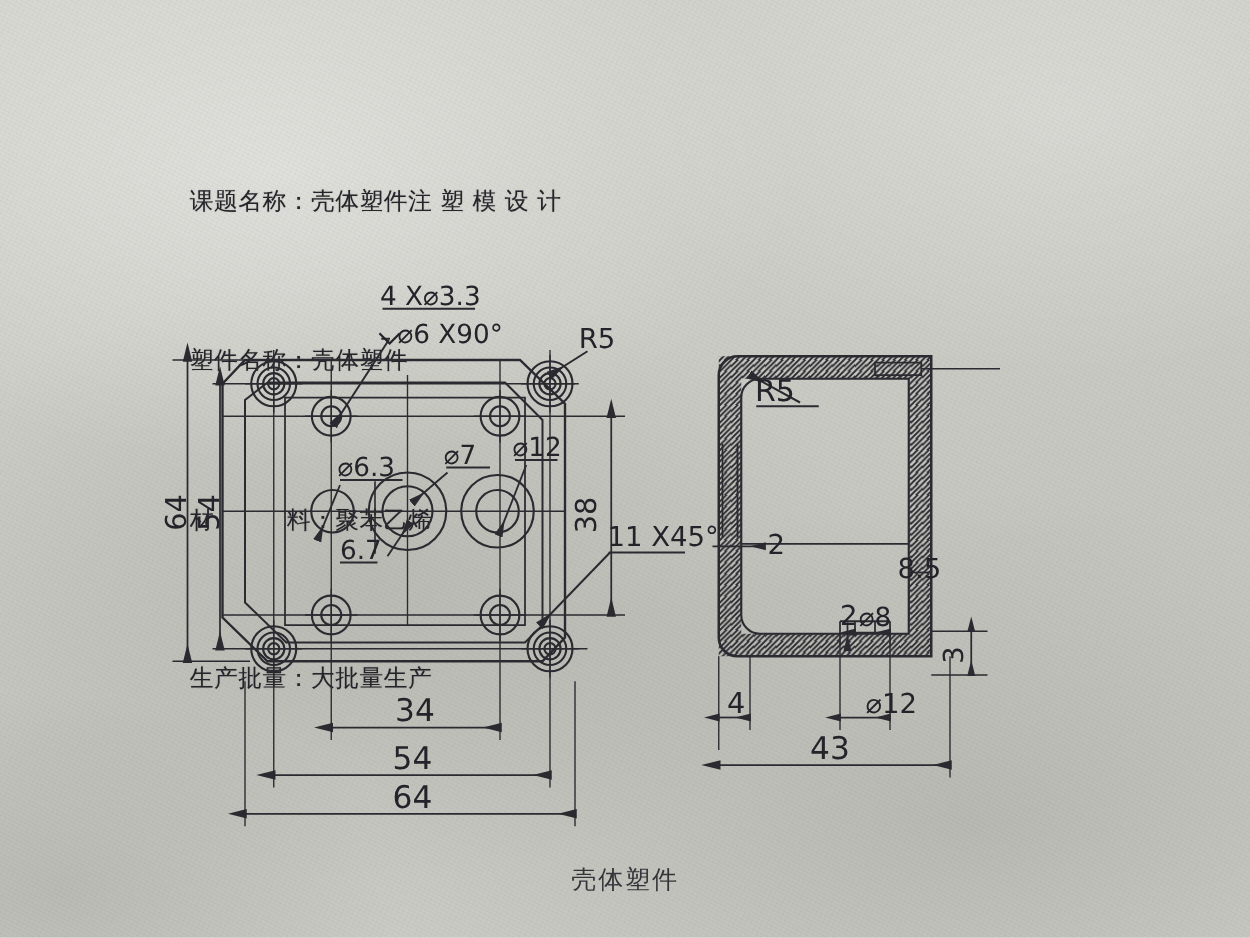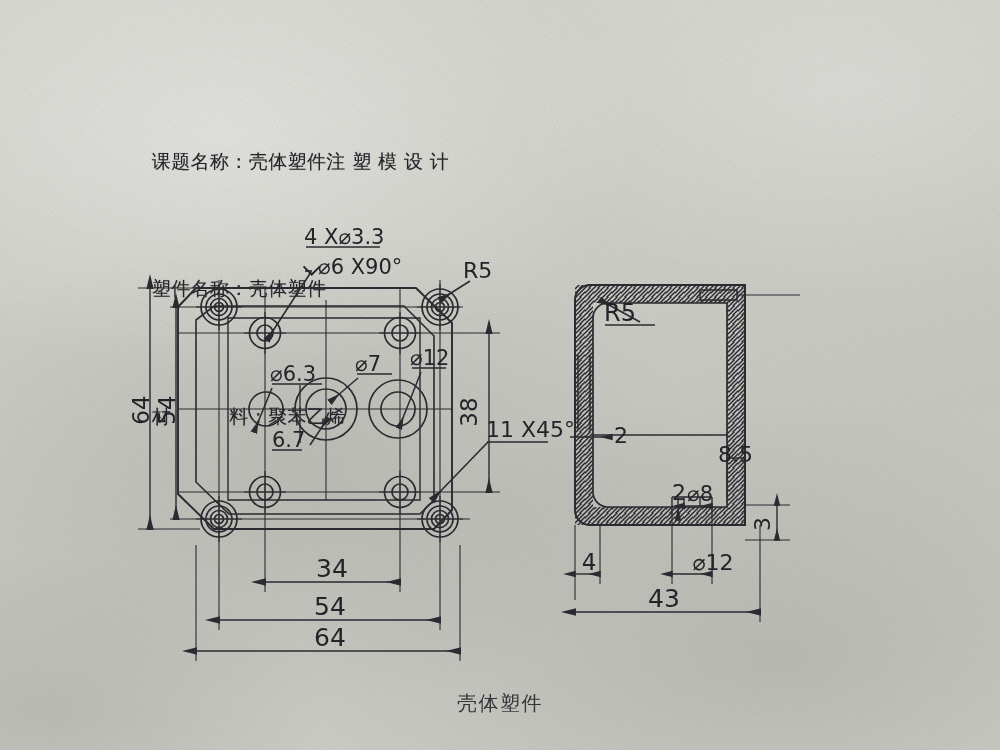--- a/index.html
+++ b/index.html
@@ -50,20 +50,23 @@
 
 <div id="headtext">
   <div>
     <span class="lbl">课题名称：</span><span>壳体塑件注 塑 模 设 计</span>
   </div>
   <div>
     <span class="lbl">塑件名称：</span><span>壳体塑件</span>
   </div>
   <div>
     <span class="lbl">材　　　料：</span><span>聚苯乙烯</span>
+  </div>
+  <div>
+    <span class="lbl">生产批量：</span><span>大批量生产</span>
   </div>
 </div>
 
 <svg width="1000" height="750">
   <defs>
     <pattern id="hatch" width="9" height="9" patternUnits="userSpaceOnUse">
       <rect width="9" height="9" fill="none"></rect>
       <path d="M-2,2 L2,-2 M0,9 L9,0 M7,11 L11,7" stroke="#2b2b31" stroke-width="1.5"></path>
       <path d="M-2,7 L7,-2 M2,11 L11,2" stroke="#2b2b31" stroke-width="1.5"></path>
     </pattern>

